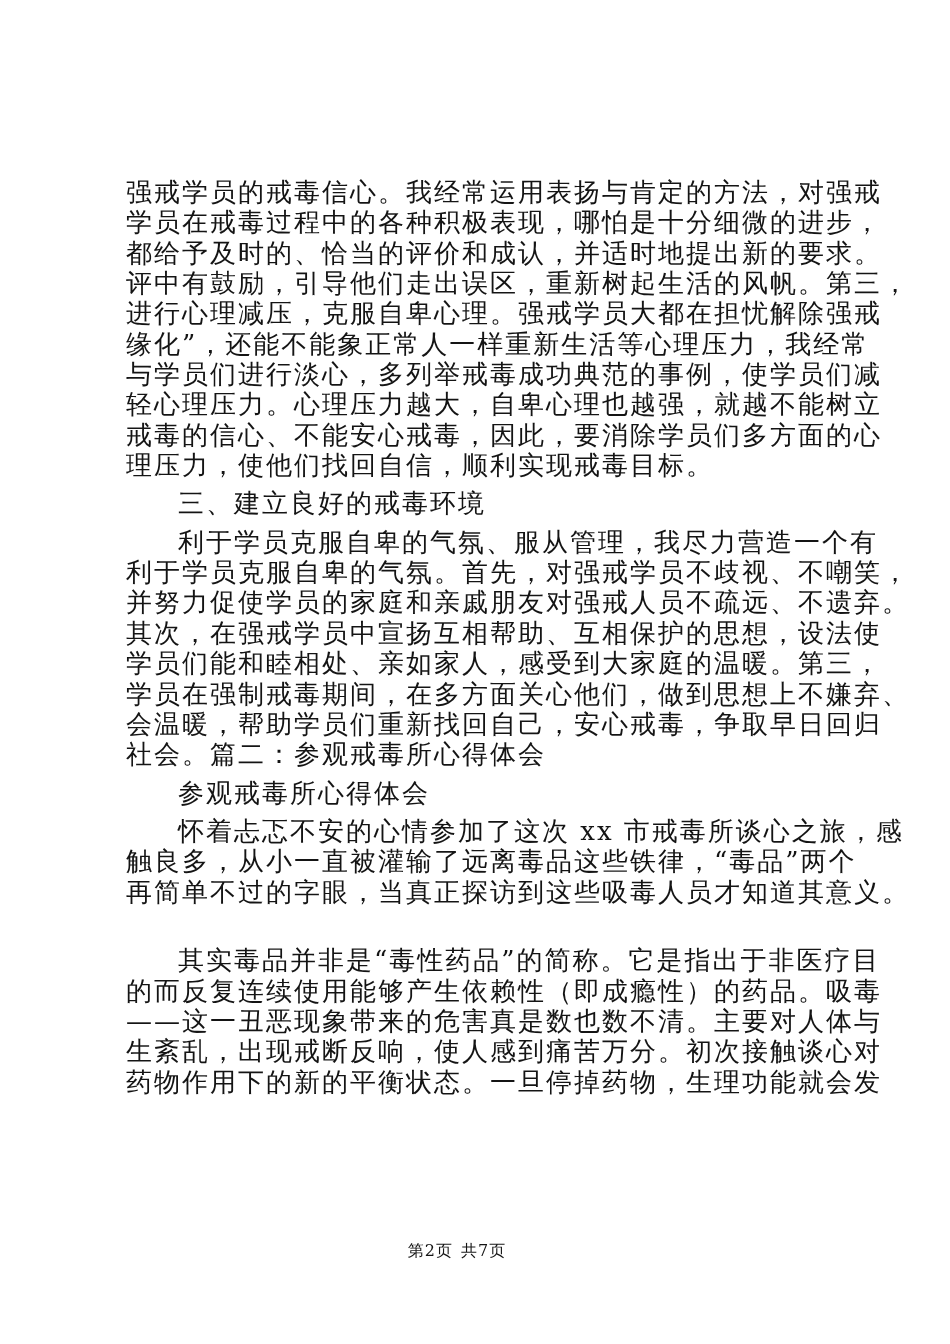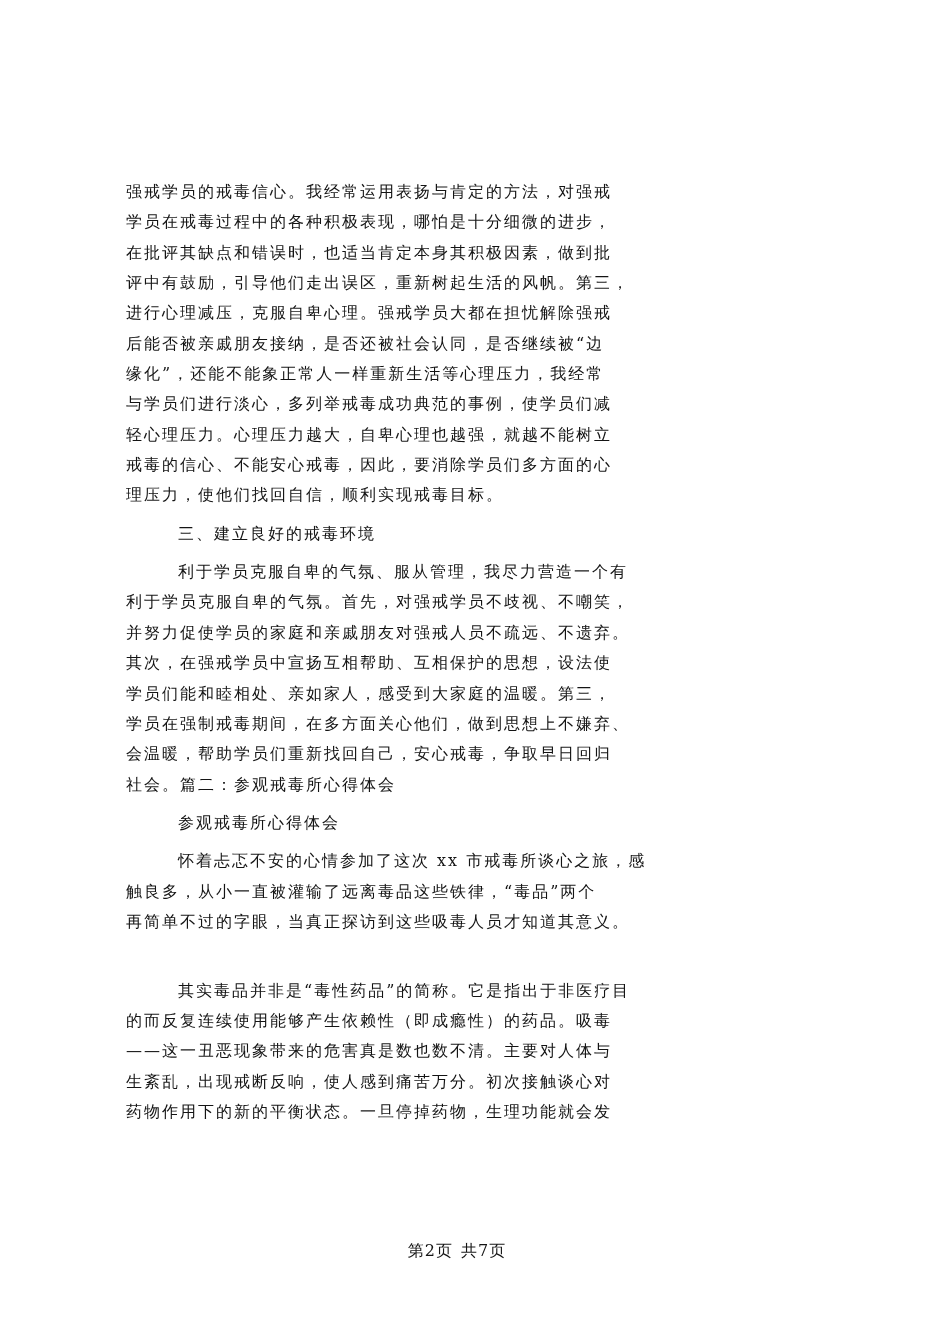--- a/index.html
+++ b/index.html
@@ -25,21 +25,21 @@
     }
     .body-text {
       position: absolute;
       left: 126px;
       top: 177px;
       width: 740px;
     }
     .line {
       height: 30.35px;
       line-height: 30.35px;
-      font-size: 16px;
+      font-size: 26px;
       letter-spacing: 2px;
       white-space: nowrap;
     }
     .line.indent {
       padding-left: 52px;
       margin-top: 8px;
     }
     .footer {
       position: absolute;
       left: 0;
@@ -56,24 +56,23 @@
     .footer span { display: inline; }
     .footer .gap { display: inline-block; width: 8px; }
   </style>
 </head>
 <body>
 
 <div class="page">
   <div class="body-text">
     <div class="line">强戒学员的戒毒信心。我经常运用表扬与肯定的方法，对强戒</div>
     <div class="line">学员在戒毒过程中的各种积极表现，哪怕是十分细微的进步，</div>
-    <div class="line">在批评其缺点和错误时，也适当肯定本身其积极因素，做到批</div>
+    <div class="line">都给予及时的、恰当的评价和成认，并适时地提出新的要求。</div>
     <div class="line">评中有鼓励，引导他们走出误区，重新树起生活的风帆。第三，</div>
     <div class="line">进行心理减压，克服自卑心理。强戒学员大都在担忧解除强戒</div>
-    <div class="line">后能否被亲戚朋友接纳，是否还被社会认同，是否继续被“边</div>
     <div class="line">缘化”，还能不能象正常人一样重新生活等心理压力，我经常</div>
     <div class="line">与学员们进行淡心，多列举戒毒成功典范的事例，使学员们减</div>
     <div class="line">轻心理压力。心理压力越大，自卑心理也越强，就越不能树立</div>
     <div class="line">戒毒的信心、不能安心戒毒，因此，要消除学员们多方面的心</div>
     <div class="line">理压力，使他们找回自信，顺利实现戒毒目标。</div>
     <div class="line indent">三、建立良好的戒毒环境</div>
     <div class="line indent">利于学员克服自卑的气氛、服从管理，我尽力营造一个有</div>
     <div class="line">利于学员克服自卑的气氛。首先，对强戒学员不歧视、不嘲笑，</div>
     <div class="line">并努力促使学员的家庭和亲戚朋友对强戒人员不疏远、不遗弃。</div>
     <div class="line">其次，在强戒学员中宣扬互相帮助、互相保护的思想，设法使</div>

